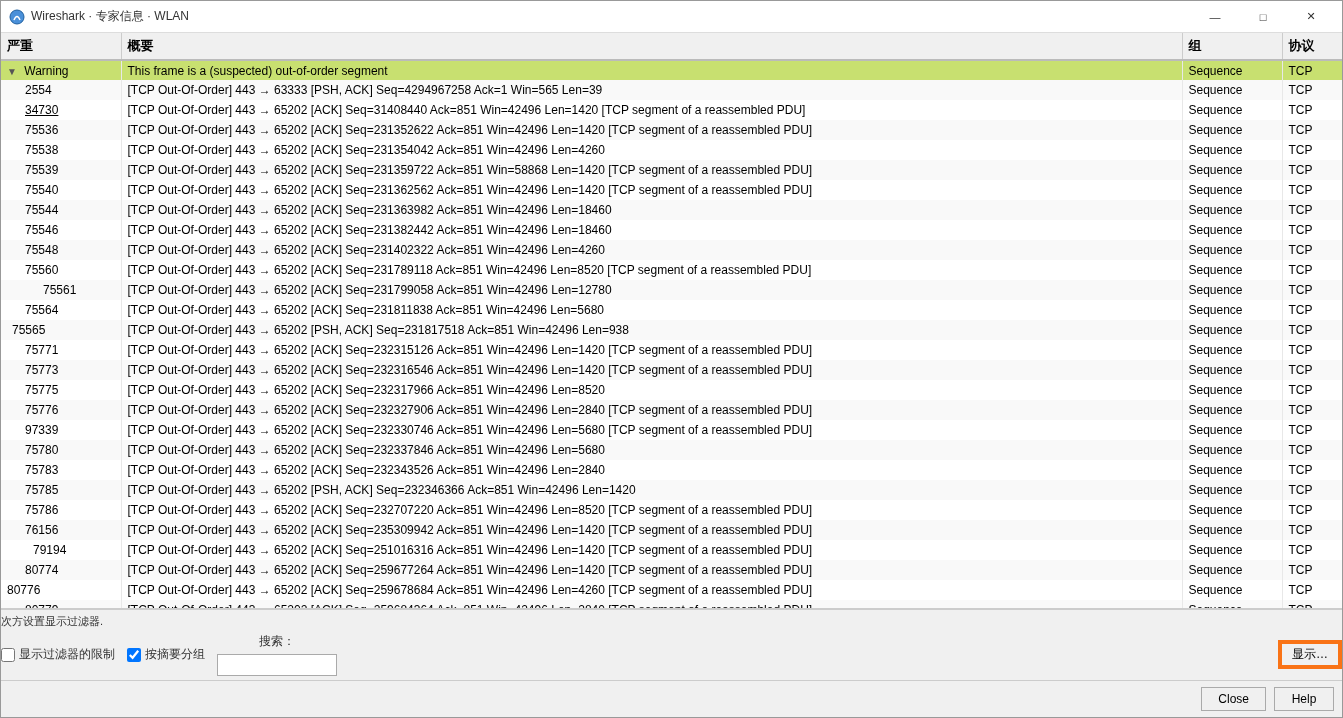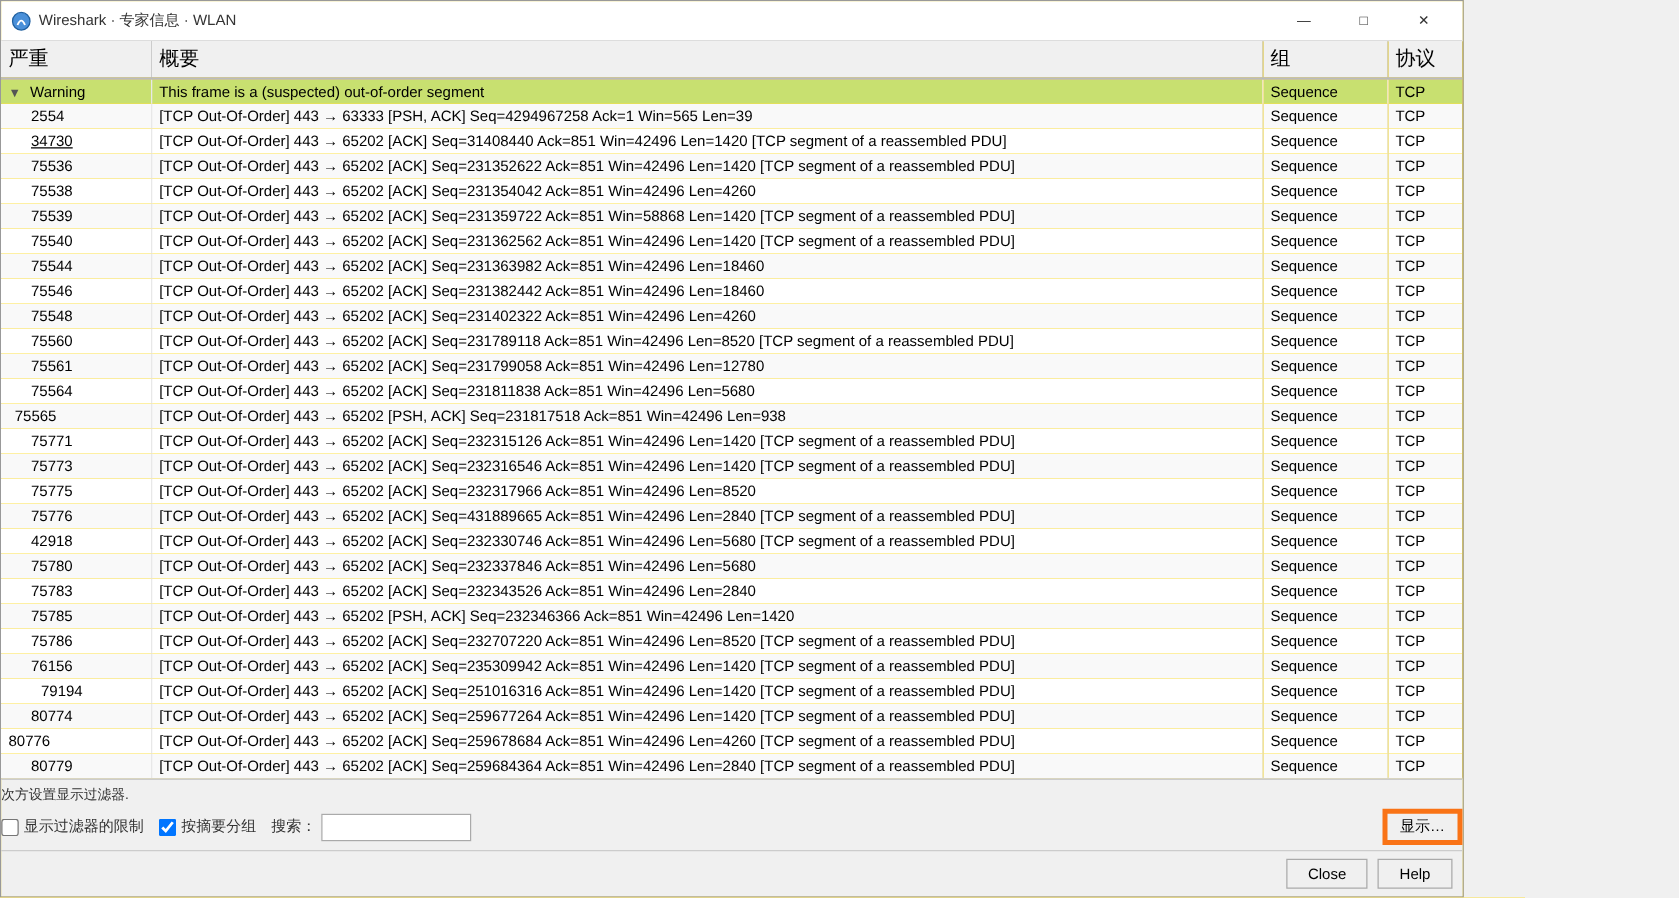--- a/index.html
+++ b/index.html
@@ -5,23 +5,23 @@
     * { box-sizing: border-box; margin: 0; padding: 0; }
     body {
       font-family: 'Segoe UI', Tahoma, Geneva, Verdana, sans-serif;
       font-size: 12px;
       background: #f0f0f0;
       width: 1343px;
       height: 718px;
       overflow: hidden;
     }
     .window {
-      width: 1171px;
+      width: 1343px;
       height: 718px;
-      background: #fde047;
+      background: #8b5cf6;
       border: 1px solid #999;
       display: flex;
       flex-direction: column;
     }
     .title-bar {
       background: #fff;
       border-bottom: 1px solid #ddd;
       height: 32px;
       display: flex;
       align-items: center;
@@ -67,22 +67,22 @@
     thead tr {
       background: #f0f0f0;
       border-bottom: 2px solid #bbb;
       position: sticky;
       top: 0;
       z-index: 10;
     }
     thead th {
       text-align: left;
       padding: 4px 6px;
-      font-weight: normal;
-      font-size: 16px;
+      font-weight: bold;
+      font-size: 13px;
       color: #000;
       border-right: 1px solid #ccc;
       white-space: nowrap;
       overflow: hidden;
     }
     thead th:last-child { border-right: none; }
 
     .col-severity { width: 120px; }
     .col-summary { width: auto; }
     .col-group { width: 100px; }
@@ -149,20 +149,21 @@
     }
     .checkbox-label input[type="checkbox"] {
       width: 14px;
       height: 14px;
     }
     .search-group {
       display: flex;
       align-items: center;
       gap: 4px;
       font-size: 12px;
+      flex-direction: column;
     }
     .search-group input {
       width: 120px;
       height: 22px;
       border: 1px solid #aaa;
       padding: 0 4px;
       font-size: 12px;
     }
     .show-btn {
       margin-left: auto;
@@ -291,21 +292,21 @@
             <td>Sequence</td>
             <td>TCP</td>
           </tr>
           <tr>
             <td style="padding-left: 24px;">75560</td>
             <td>[TCP Out-Of-Order] 443 → 65202 [ACK] Seq=231789118 Ack=851 Win=42496 Len=8520 [TCP segment of a reassembled PDU]</td>
             <td>Sequence</td>
             <td>TCP</td>
           </tr>
           <tr>
-            <td style="padding-left: 24px;">75561</td>
+            <td style="padding-left: 42px;">75561</td>
             <td>[TCP Out-Of-Order] 443 → 65202 [ACK] Seq=231799058 Ack=851 Win=42496 Len=12780</td>
             <td>Sequence</td>
             <td>TCP</td>
           </tr>
           <tr>
             <td style="padding-left: 24px;">75564</td>
             <td>[TCP Out-Of-Order] 443 → 65202 [ACK] Seq=231811838 Ack=851 Win=42496 Len=5680</td>
             <td>Sequence</td>
             <td>TCP</td>
           </tr>
@@ -328,26 +329,26 @@
             <td>TCP</td>
           </tr>
           <tr>
             <td style="padding-left: 24px;">75775</td>
             <td>[TCP Out-Of-Order] 443 → 65202 [ACK] Seq=232317966 Ack=851 Win=42496 Len=8520</td>
             <td>Sequence</td>
             <td>TCP</td>
           </tr>
           <tr>
             <td style="padding-left: 24px;">75776</td>
-            <td>[TCP Out-Of-Order] 443 → 65202 [ACK] Seq=431889665 Ack=851 Win=42496 Len=2840 [TCP segment of a reassembled PDU]</td>
-            <td>Sequence</td>
-            <td>TCP</td>
-          </tr>
-          <tr>
-            <td style="padding-left: 24px;">42918</td>
+            <td>[TCP Out-Of-Order] 443 → 65202 [ACK] Seq=232327906 Ack=851 Win=42496 Len=2840 [TCP segment of a reassembled PDU]</td>
+            <td>Sequence</td>
+            <td>TCP</td>
+          </tr>
+          <tr>
+            <td style="padding-left: 24px;">97339</td>
             <td>[TCP Out-Of-Order] 443 → 65202 [ACK] Seq=232330746 Ack=851 Win=42496 Len=5680 [TCP segment of a reassembled PDU]</td>
             <td>Sequence</td>
             <td>TCP</td>
           </tr>
           <tr>
             <td style="padding-left: 24px;">75780</td>
             <td>[TCP Out-Of-Order] 443 → 65202 [ACK] Seq=232337846 Ack=851 Win=42496 Len=5680</td>
             <td>Sequence</td>
             <td>TCP</td>
           </tr>

